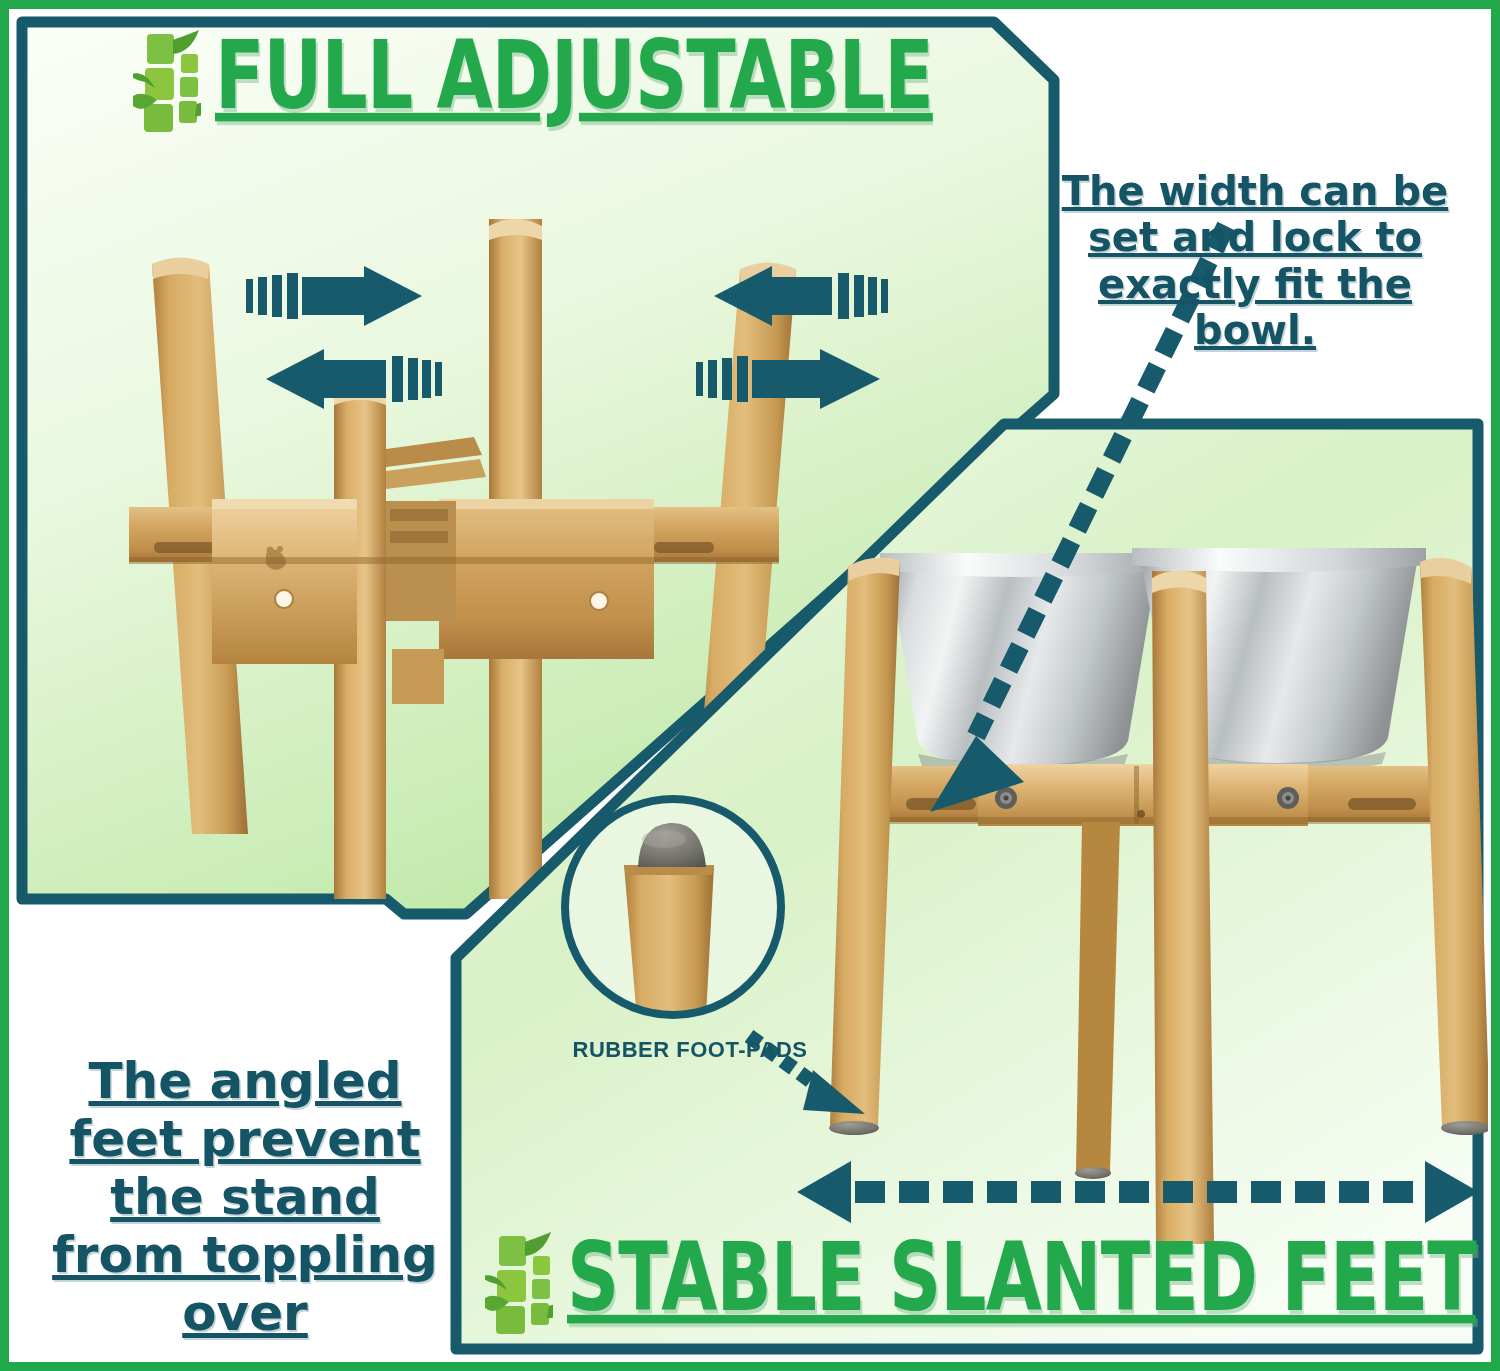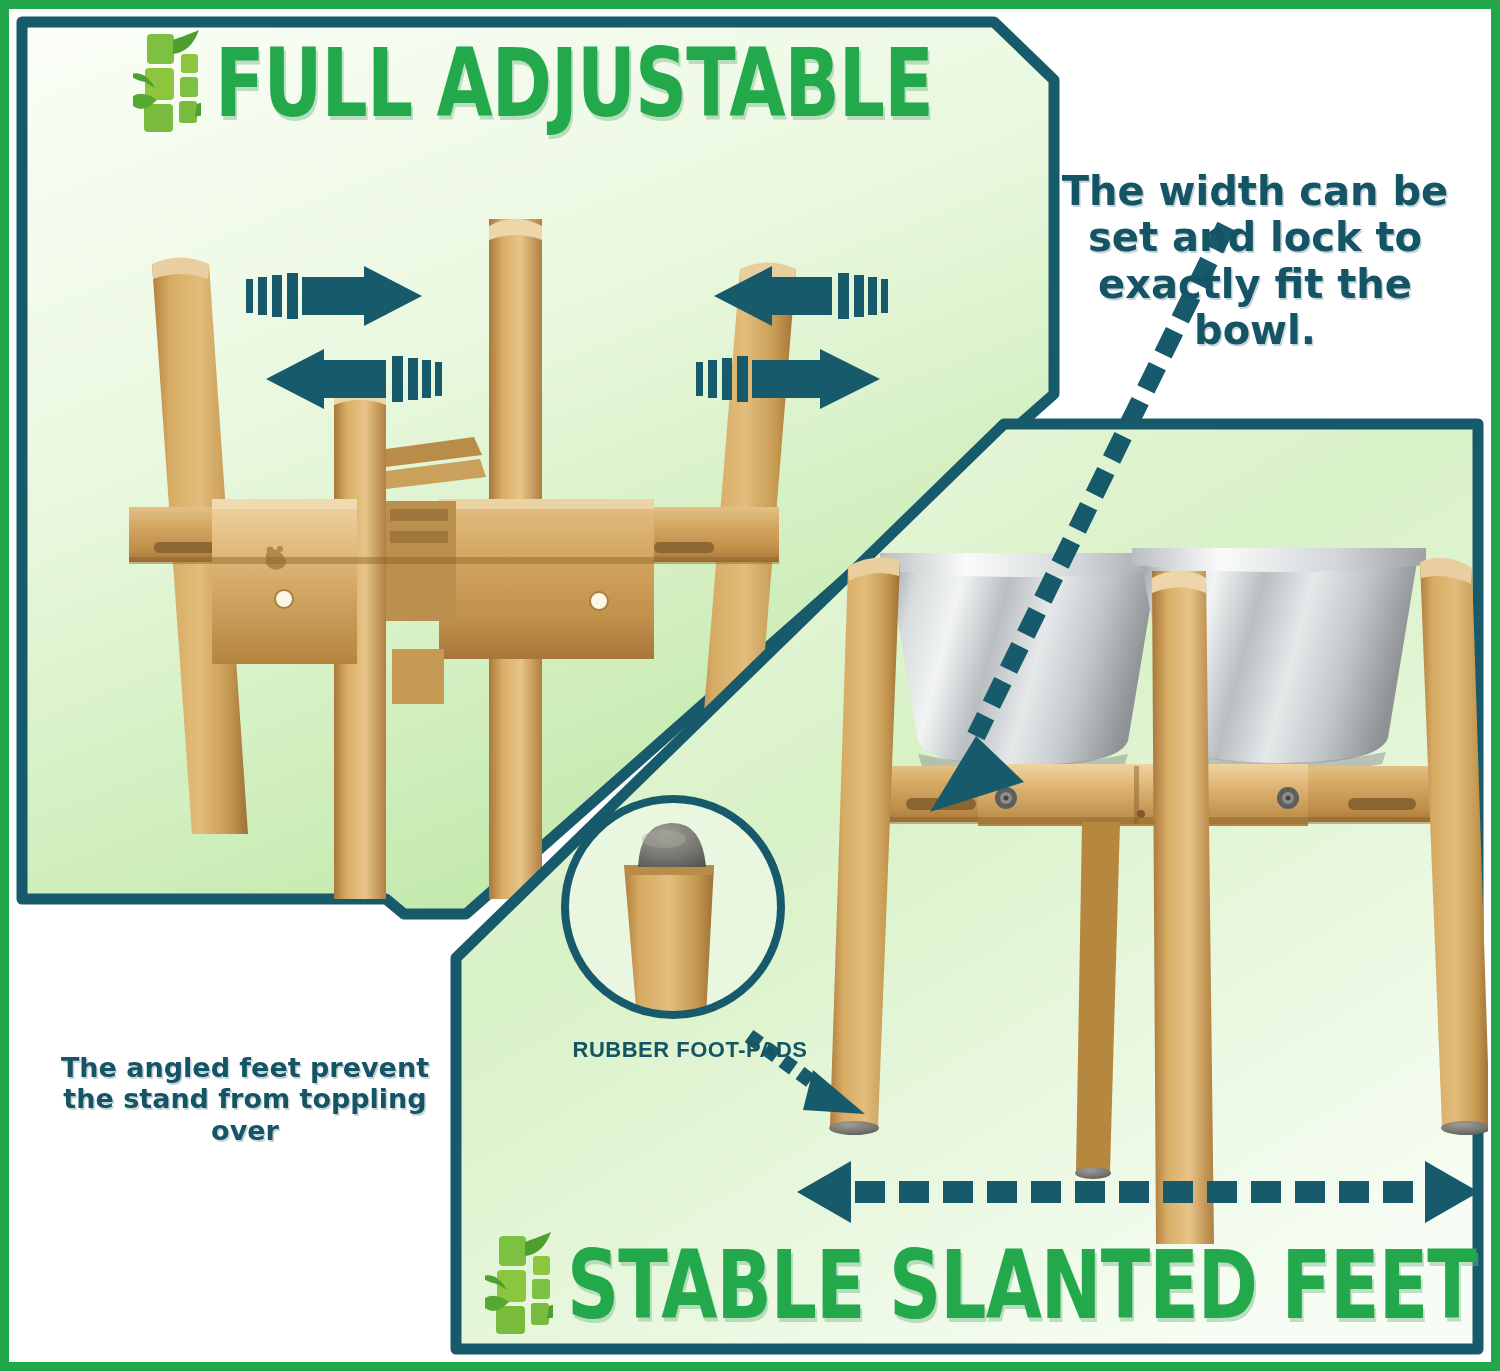--- a/index.html
+++ b/index.html
@@ -20,39 +20,41 @@
     border:5px solid #ffffff;
   }
 
   
   .panel{ position:absolute; }
   .panel svg{ position:absolute; inset:0; width:100%; height:100%; display:block; }
   .panel .content{ position:absolute; inset:0; }
 
   
   .headline{
-    position:absolute; display:flex; align-items:center; gap:14px;
+    position:absolute; display:flex; align-items:flex-start; gap:14px;
     font-family:"DejaVu Sans", sans-serif;
     font-weight:bold; font-style:normal;
     color:#23a94b;
     letter-spacing:-1px;
     text-shadow:2px 3px 0 rgba(120,185,140,.45);
     white-space:nowrap;
+    text-decoration:underline;
   }
   .headline .txt{ transform:scaleY(1.22) scaleX(.93); transform-origin:left center; }
 
   
   .note{
     position:absolute; color:#145464;
     font-family:"DejaVu Sans", sans-serif; font-weight:bold;
     text-align:center; line-height:1.16;
     text-shadow:1.5px 2px 0 rgba(20,84,100,.25);
+    text-decoration:underline;
   }
   #note-width{ width:440px; left:1035px; top:168px; font-size:40px; }
-  #note-feet { width:400px; left:45px;  top:1052px; font-size:27px; }
+  #note-feet { width:400px; left:45px;  top:1052px; font-size:50px; }
 
   .caption{
     position:absolute; color:#145464;
     font-family:"Liberation Sans", sans-serif; font-weight:bold;
     text-align:center; line-height:1.12; letter-spacing:.5px;
     font-size:22px;
   }
   #cap-rubber{ width:270px; left:555px; top:1038px; }
 
   .bamboo-icon{ flex:0 0 auto; }

